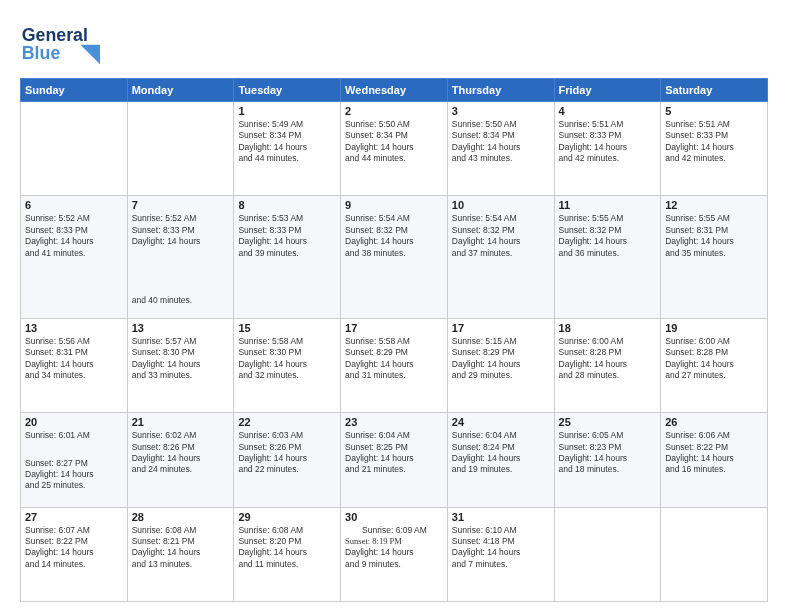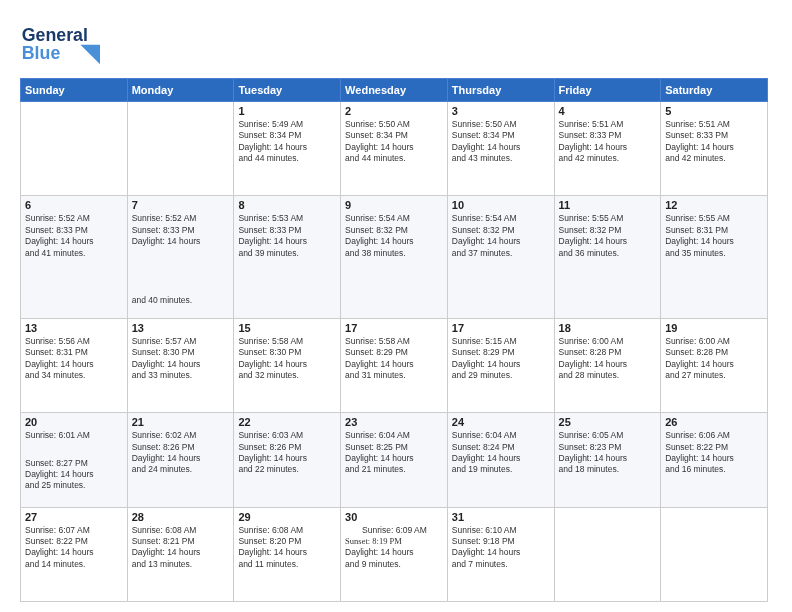--- a/index.html
+++ b/index.html
@@ -399,21 +399,21 @@
               <span style="display: block; margin-left: 17px;">Sunrise: 6:09 AM</span>
               <span style="display: block; font-family: Liberation Serif, serif;">Sunset: 8:19 PM</span>
               <span style="display: block;">Daylight: 14 hours</span>
               <span style="display: block;">and 9 minutes.</span>
             </div>
           </td>
           <td>
             <span class="day-num">31</span>
             <div class="cell-text">
               <span style="display: block;">Sunrise: 6:10 AM</span>
-              <span style="display: block;">Sunset: 9:18 PM</span>
+              <span style="display: block;">Sunset: 4:18 PM</span>
               <span style="display: block;">Daylight: 14 hours</span>
               <span style="display: block;">and 7 minutes.</span>
             </div>
           </td>
           <td class="empty-cell"></td>
           <td class="empty-cell"></td>
         </tr>
       </tbody>
   </table>
 </div>

